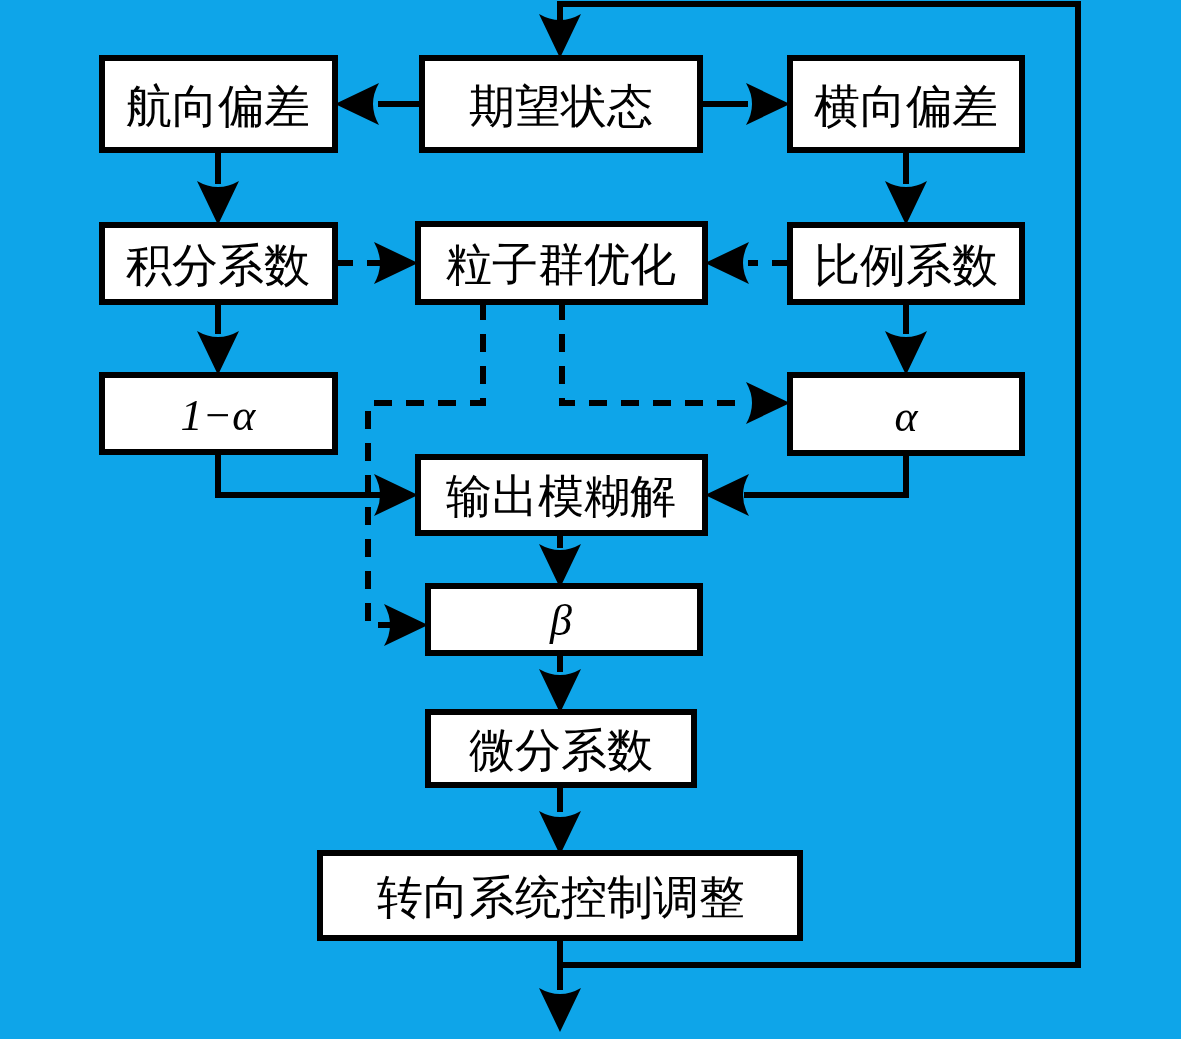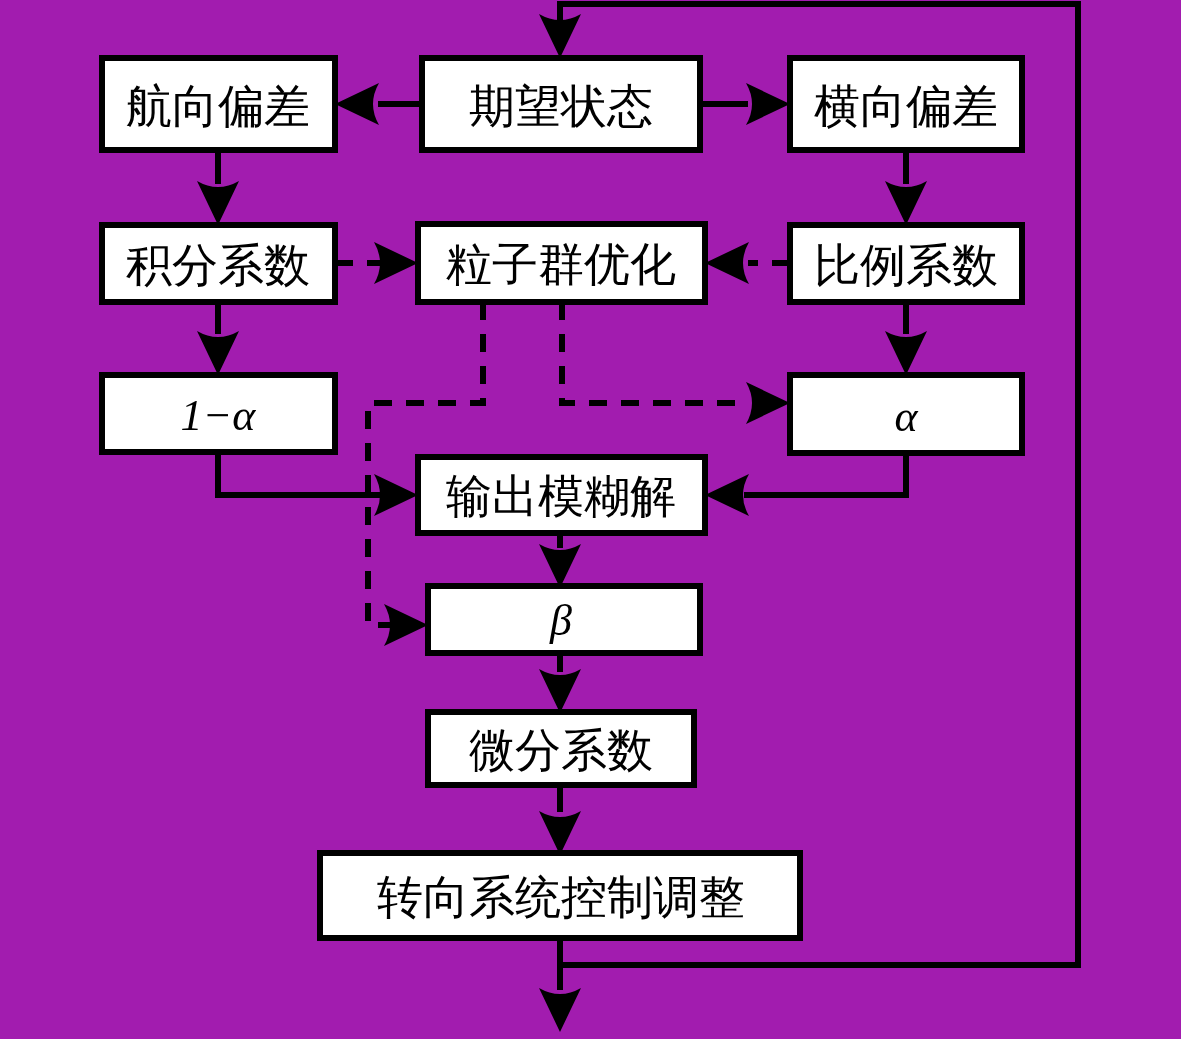--- a/index.html
+++ b/index.html
@@ -4,21 +4,21 @@
 <style>
   html, body {
     margin: 0;
     padding: 0;
     background: #ffffff;
   }
   #diagram-root {
     position: relative;
     width: 1181px;
     height: 1039px;
-    background: #a21caf;
+    background: #0ea5e9;
     font-family: "Liberation Serif", "DejaVu Serif", serif;
     overflow: hidden;
   }
   svg#flow-svg {
     position: absolute;
     top: 0;
     left: 0;
     width: 1181px;
     height: 1039px;
     display: block;

